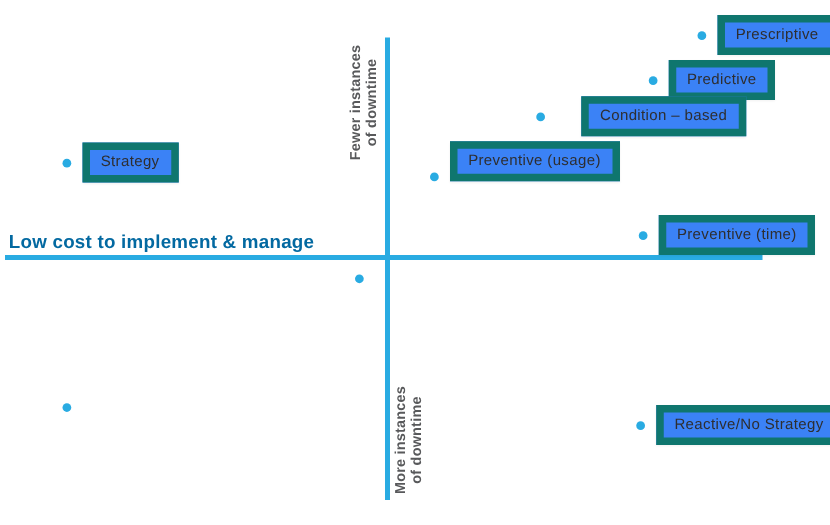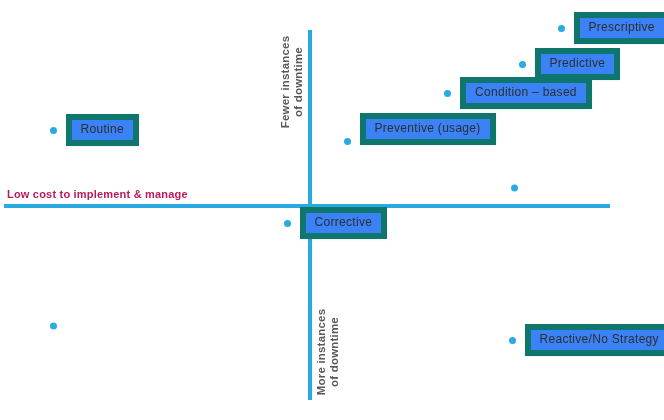--- a/index.html
+++ b/index.html
@@ -3,21 +3,21 @@
 <meta charset="utf-8">
 <style>
   html,body{margin:0;padding:0;background:#ffffff;}
   #stage{
     position:relative;width:664px;height:420px;background:#ffffff;overflow:hidden;
     font-family:"Liberation Sans","DejaVu Sans",sans-serif;
   }
   .hline{position:absolute;left:4px;top:204px;width:606px;height:4px;background:#29abe2;}
   .vline{position:absolute;left:308px;top:30px;width:4px;height:370px;background:#29abe2;}
   .axis-text{
-    position:absolute;color:#be185d;font-weight:bold;font-size:11px;line-height:16px;
+    position:absolute;color:#0369a1;font-weight:bold;font-size:15px;line-height:16px;
     letter-spacing:0.2px;white-space:nowrap;
   }
   .axis-low{left:7px;top:186px;}
   .axis-high{left:408px;top:211px;}
   .vtext{
     position:absolute;color:#58595b;font-weight:bold;font-size:11.5px;line-height:13px;
     text-align:center;white-space:nowrap;transform:translate(-50%,-50%) rotate(-90deg);
     letter-spacing:0.2px;
   }
   .vtext-top{left:292px;top:82px;}
@@ -52,38 +52,38 @@
 
   <div id="points">
       <div class="point" style="left: 557.5px; top: 28px;">
         <span class="dot"></span>
         <span class="plabel">Prescriptive</span>
       </div>
       <div class="point" style="left: 518.5px; top: 64px; text-align: right;">
         <span class="dot"></span>
         <span class="plabel">Predictive</span>
       </div>
-      <div class="point" style="left: 444px; top: 93px;">
+      <div class="point" style="left: 429px; top: 93px; gap: 20px;">
         <span class="dot"></span>
         <span class="plabel">Condition – based</span>
       </div>
       <div class="point" style="left: 343.5px; top: 129px; align-items: flex-end;">
         <span class="dot"></span>
         <span class="plabel">Preventive (usage)</span>
       </div>
       <div class="point" style="left: 49.5px; top: 130px;">
         <span class="dot"></span>
-        <span class="plabel">Routine</span>
+        <span class="plabel">Strategy</span>
       </div>
       <div class="point" style="left: 510.5px; top: 188px;">
         <span class="dot"></span>
+        <span class="plabel">Preventive (time)</span>
       </div>
       <div class="point" style="left: 283.5px; top: 223px;">
         <span class="dot"></span>
-        <span class="plabel">Corrective</span>
       </div>
       <div class="point" style="left: 49.5px; top: 326px;">
         <span class="dot"></span>
       </div>
       <div class="point" style="left: 508.5px; top: 340px;">
         <span class="dot"></span>
         <span class="plabel">Reactive/No Strategy</span>
       </div>
     </div>
 </div>

